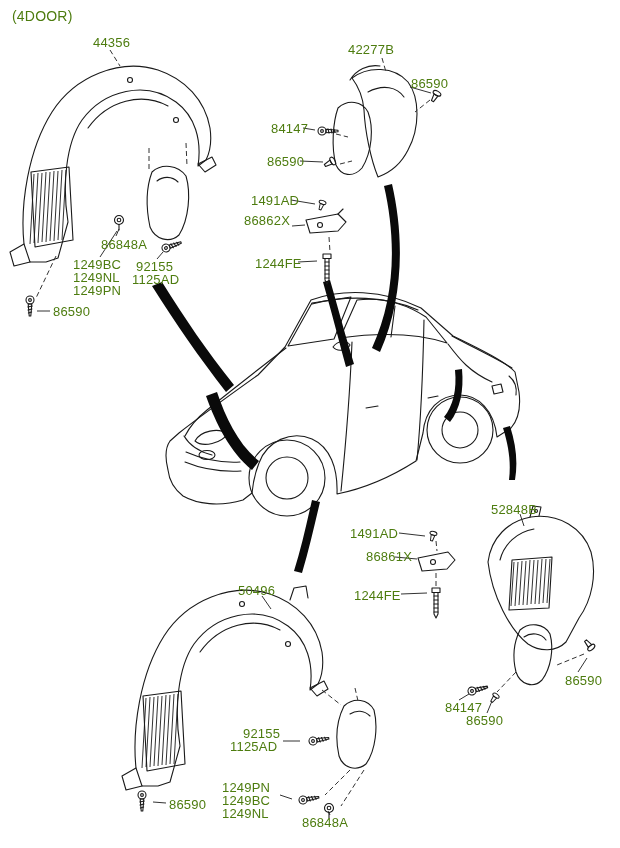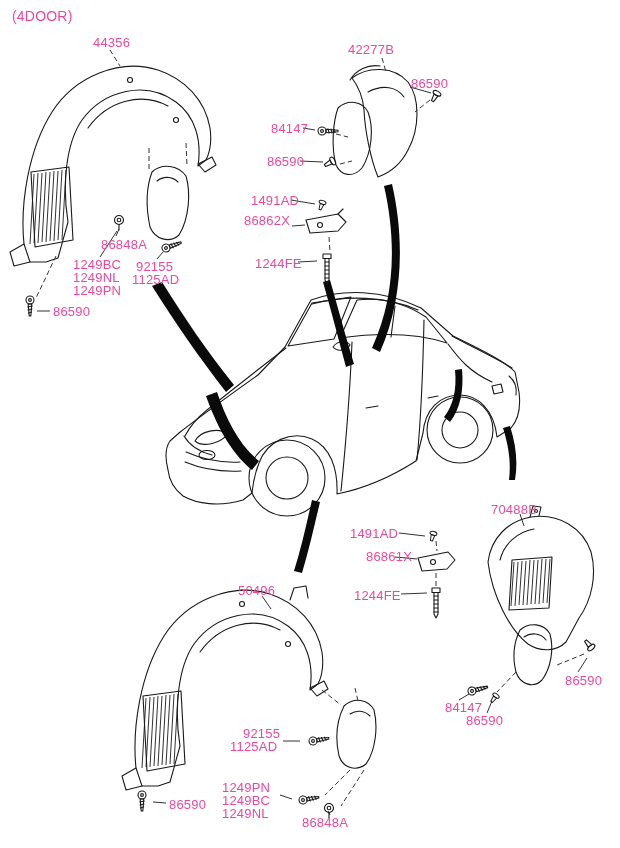--- a/index.html
+++ b/index.html
@@ -3,21 +3,21 @@
 <meta charset="utf-8">
 <style>
   html,body{margin:0;padding:0;background:#fff;}
   body{width:620px;height:848px;position:relative;font-family:"Liberation Sans",sans-serif;overflow:hidden;}
   #art{position:absolute;left:0;top:0;}
   .ln{stroke:#1a1a1a;fill:none;stroke-width:1.1;stroke-linecap:round;stroke-linejoin:round;}
   .hatch{stroke:#1a1a1a;fill:none;stroke-width:0.9;}
   .thick{fill:#0a0a0a;stroke:none;}
   .dash{stroke:#333;fill:none;stroke-width:1;stroke-dasharray:5 3;}
   .thin{stroke:#333;fill:none;stroke-width:1;}
-  .lbl{position:absolute;font-size:13px;color:#ec4899;white-space:nowrap;letter-spacing:.2px;}
+  .lbl{position:absolute;font-size:13px;color:#4d7c0f;white-space:nowrap;letter-spacing:.2px;}
   .title{font-size:14px;}
 </style>
 </head>
 <body>
 
 <svg id="art" width="620" height="848" viewBox="0 0 620 848">
   <defs>
     <g id="ic-screw">
       <circle cx="0" cy="0" r="4" class="ln"></circle>
       <circle cx="0" cy="0" r="1.4" class="ln"></circle>
@@ -164,21 +164,21 @@
 <div class="lbl" style="left:251px;top:193px">1491AD</div>
 <div class="lbl" style="left:244px;top:213px">86862X</div>
 <div class="lbl" style="left:255px;top:256px">1244FE</div>
 <div class="lbl" style="left:101px;top:237px">86848A</div>
 <div class="lbl" style="left:73px;top:257px">1249BC</div>
 <div class="lbl" style="left:73px;top:270px">1249NL</div>
 <div class="lbl" style="left:73px;top:283px">1249PN</div>
 <div class="lbl" style="left:136px;top:259px">92155</div>
 <div class="lbl" style="left:132px;top:272px">1125AD</div>
 <div class="lbl" style="left:53px;top:304px">86590</div>
-<div class="lbl" style="left:491px;top:502px">70488B</div>
+<div class="lbl" style="left:491px;top:502px">52848B</div>
 <div class="lbl" style="left:350px;top:526px">1491AD</div>
 <div class="lbl" style="left:366px;top:549px">86861X</div>
 <div class="lbl" style="left:354px;top:588px">1244FE</div>
 <div class="lbl" style="left:238px;top:583px">50496</div>
 <div class="lbl" style="left:243px;top:726px">92155</div>
 <div class="lbl" style="left:230px;top:739px">1125AD</div>
 <div class="lbl" style="left:169px;top:797px">86590</div>
 <div class="lbl" style="left:222px;top:780px">1249PN</div>
 <div class="lbl" style="left:222px;top:793px">1249BC</div>
 <div class="lbl" style="left:222px;top:806px">1249NL</div>

